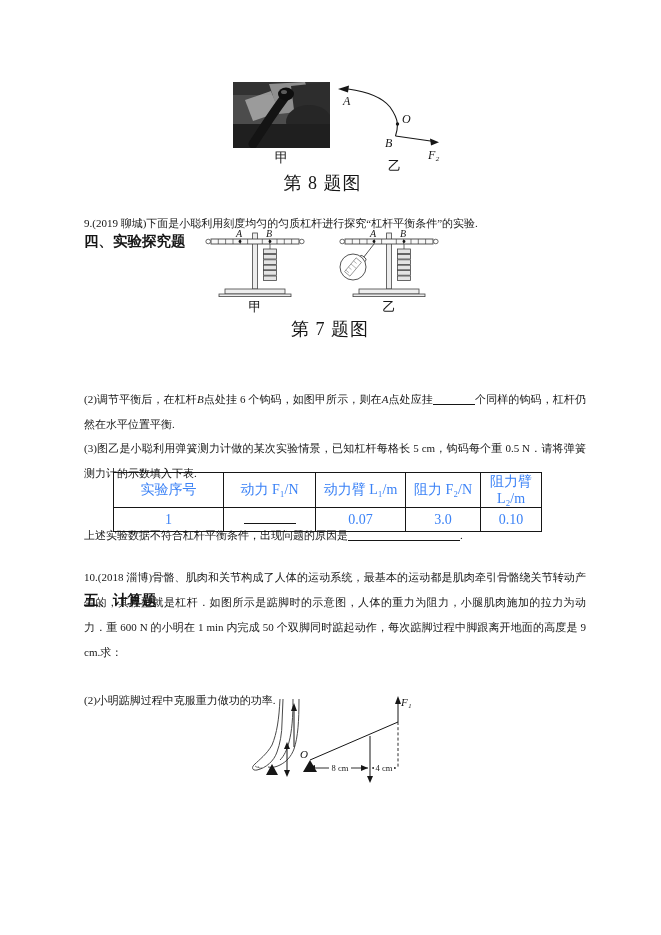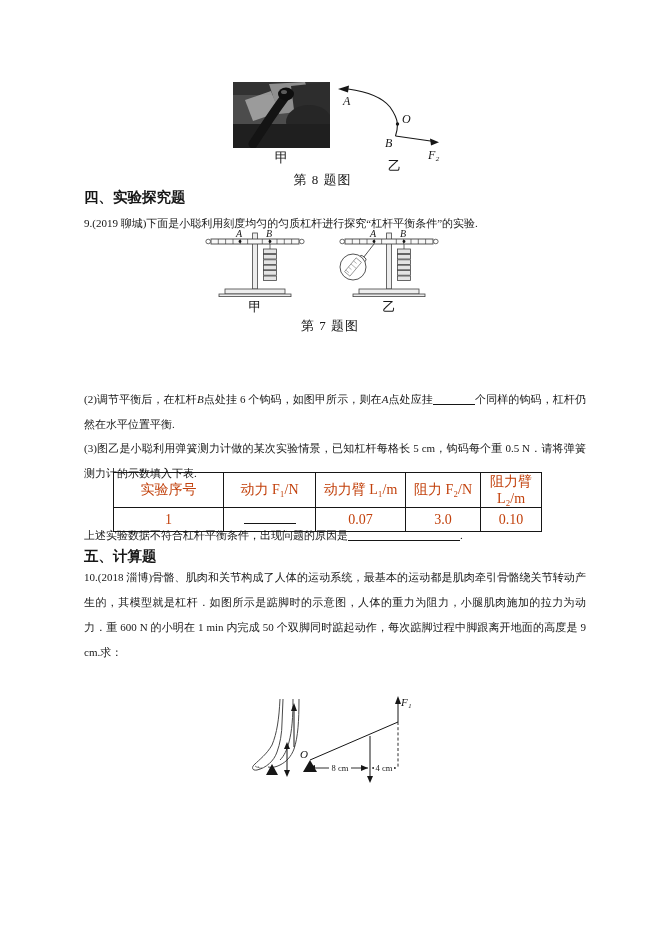--- a/index.html
+++ b/index.html
@@ -6,31 +6,31 @@
   html,body { margin:0; padding:0; background:#ffffff; }
   #page {
     position:relative; width:661px; height:935px; background:#ffffff;
     font-family:"Liberation Serif","DejaVu Serif",serif; color:#161616;
     overflow:hidden;
   }
   .para {
     position:absolute; left:84px; width:502px;
     font-size:11px; line-height:25px; text-align:justify;
   }
-  .heading { position:absolute; left:84px; font-size:14.5px; font-weight:bold; }
+  .heading { position:absolute; left:84px; font-size:14.5px; font-weight:bold;margin-top:44px; }
   .blank {
     display:inline-block; width:42px; height:13px;
     border-bottom:1px solid #161616; vertical-align:-2px;
   }
   .blank-long { width:112px; }
   .blank-cell { display:inline-block; width:52px; height:11px; border-bottom:1px solid #161616; }
-  .figcap { position:absolute; font-size:13px; text-align:center; letter-spacing:1px; }
+  .figcap { position:absolute; font-size:18px; text-align:center; letter-spacing:1px; }
   .figlabel { position:absolute; font-size:13.5px; text-align:center; }
   .var { font-style:italic; font-family:"Liberation Serif",serif; }
-  .qtable { position:absolute; left:113px; top:472px; border-collapse:collapse; font-size:14px; color:#c2410c; table-layout:fixed; }
+  .qtable { position:absolute; left:113px; top:472px; border-collapse:collapse; font-size:14px; color:#3b82f6; table-layout:fixed; }
   .qtable td { border:1px solid #161616; text-align:center; padding:0 2px; overflow:hidden; }
   .qtable .hrow td { height:26px; }
   .qtable .drow td { height:24px; }
   .c1{width:110px} .c2{width:92px} .c3{width:90px} .c4{width:75px} .c5{width:61px}
   svg text { font-family:"Liberation Serif","DejaVu Serif",serif; fill:#161616; }
   svg .it { font-style:italic; }
   .absimg { position:absolute; }
 </style>
 </head>
 <body>
@@ -162,20 +162,21 @@
     </tr>
   </tbody>
     </table>
 
   <div class="para" style="top:523px;">
     <span>上述实验数据不符合杠杆平衡条件，出现问题的原因是</span><span class="blank blank-long"></span><span>.</span>
   </div>
 
   <div class="heading" style="top:547px;">五、计算题</div>
   <div class="para" style="top:565px;">10.(2018 淄博)骨骼、肌肉和关节构成了人体的运动系统，最基本的运动都是肌肉牵引骨骼绕关节转动产生的，其模型就是杠杆．如图所示是踮脚时的示意图，人体的重力为阻力，小腿肌肉施加的拉力为动力．重 600 N 的小明在 1 min 内完成 50 个双脚同时踮起动作，每次踮脚过程中脚跟离开地面的高度是 9 cm.求：</div>
+  <div class="para" style="top:688px;">(2)小明踮脚过程中克服重力做功的功率.</div>
 
   <svg class="absimg" style="left:246px;top:697px;" width="72" height="90" viewBox="0 0 72 90">
     <g fill="none" stroke="#4a4a4a" stroke-width="1">
       <path d="M34,2 C33,22 31,36 26,48 C21,57 13,63 9,67 C5,70 6,74 11,73 C20,71 28,64 31,55 C34,47 36,36 36,26 L37,2"></path>
       <path d="M47,2 C47,20 46,34 43,45 C41,53 38,59 34,63"></path>
       <path d="M53,2 C53,24 52,40 48,52 C45,60 40,65 34,68 C30,70 26,71 22,70"></path>
       <path d="M9,69 q2,2 4,1 M12,70 q2,2 4,1" stroke-width="0.7"></path>
     </g>
     <polygon points="20,78 32,78 26,67" fill="#161616"></polygon>
     <line x1="41" y1="49" x2="41" y2="76" stroke="#161616" stroke-width="1"></line>

